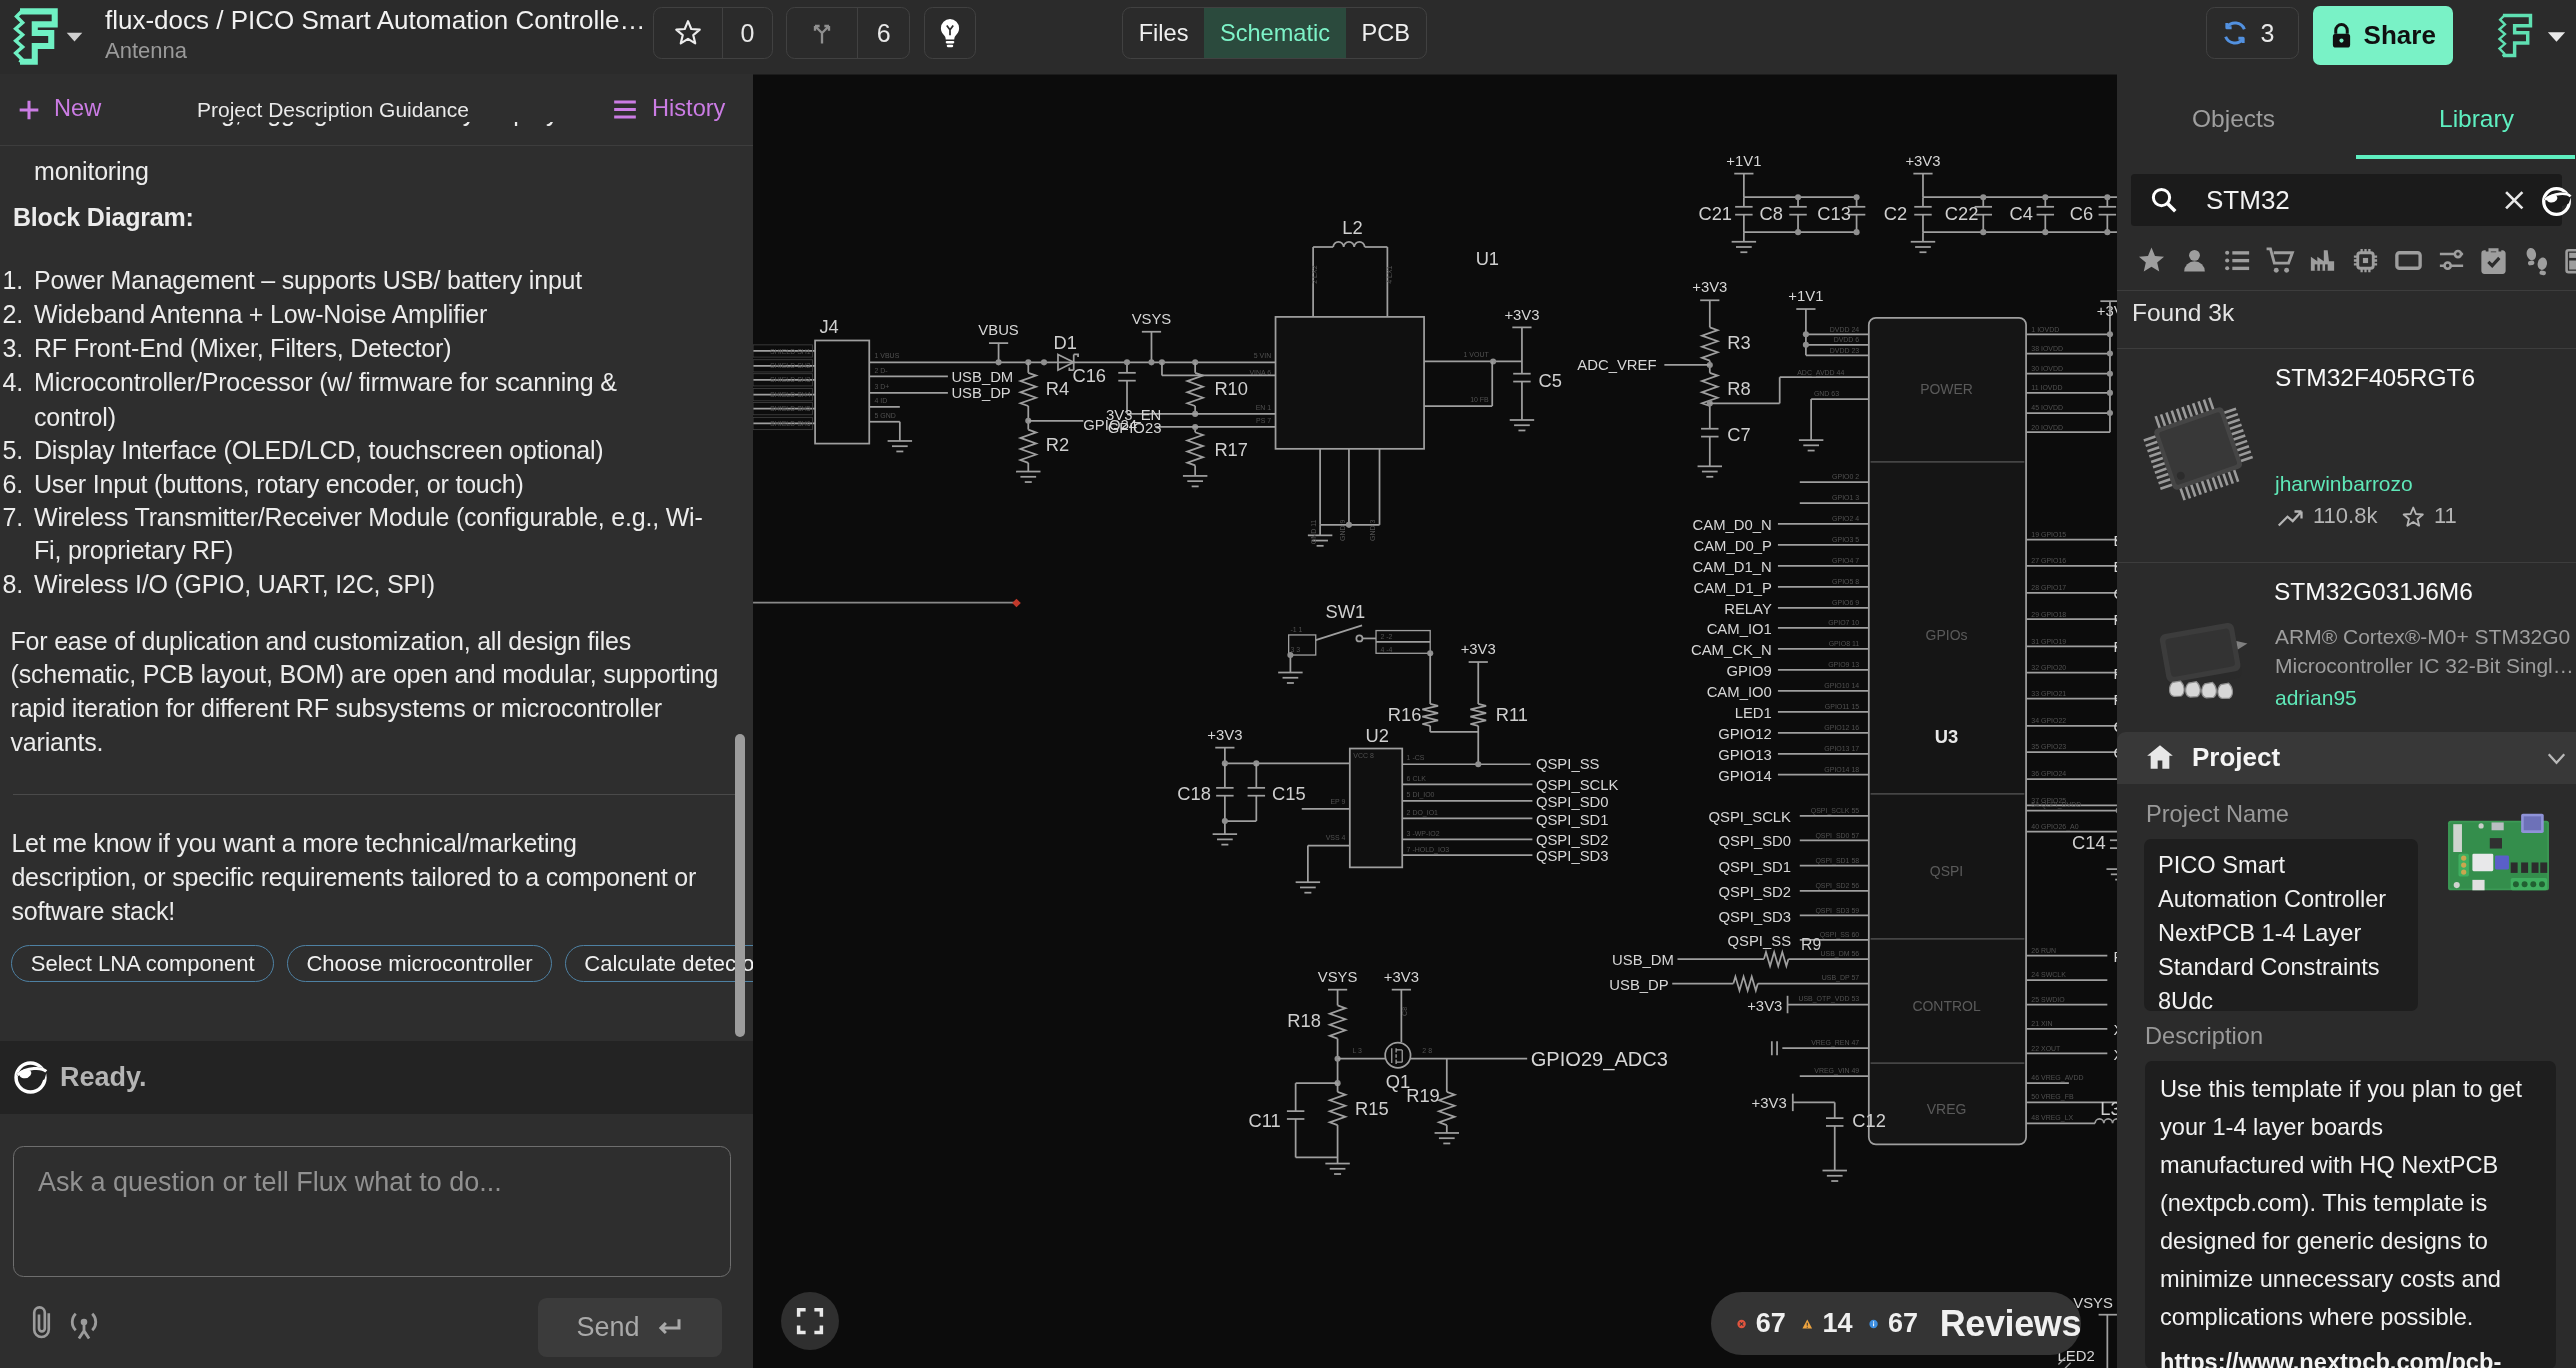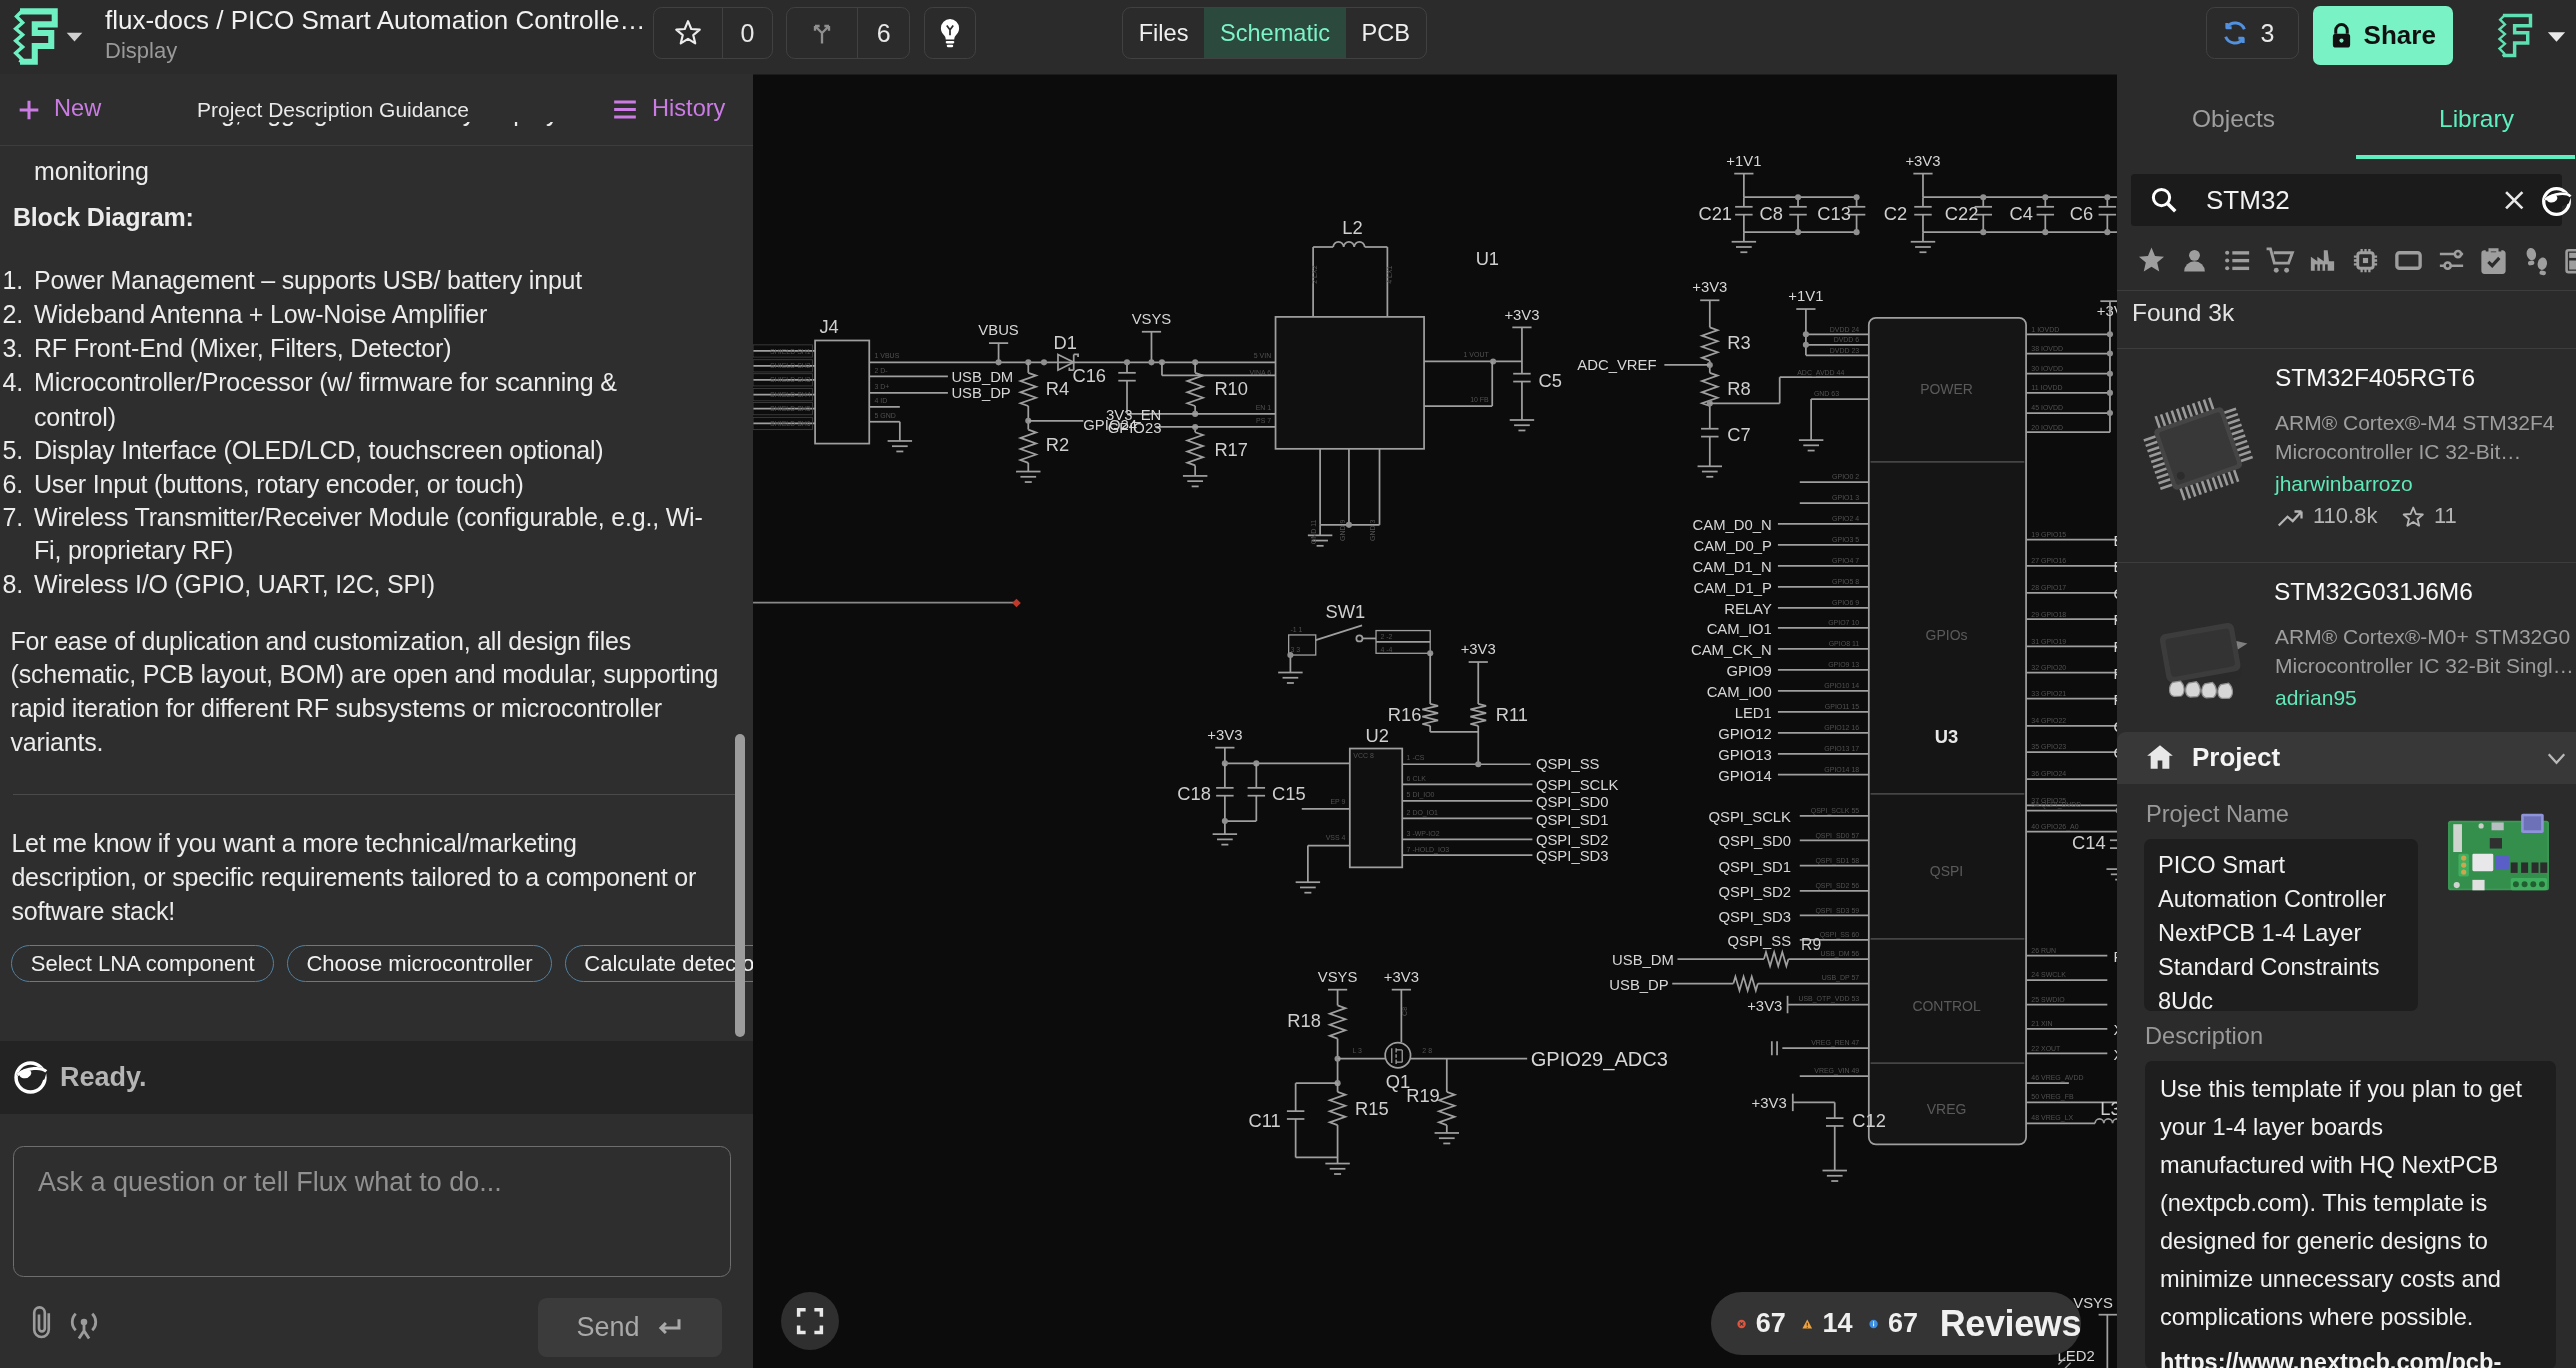--- a/index.html
+++ b/index.html
@@ -26,21 +26,21 @@
   <div id="topbar">
 
     <svg class="abs" style="left:10.5px;top:7px;" width="51" height="59" viewBox="0 0 58 68">
       <path d="M10 5 H50 V20 H27 V30 H46 V45 H27 V63 H10" fill="none" stroke="#6ff0c3" stroke-width="7"></path>
       <path d="M12 5 L6 11 L13 18 L5 25 L13 32 L5 39 L13 46 L5 53 L12 60 L10 64" fill="none" stroke="#6ff0c3" stroke-width="4"></path>
     </svg>
     <svg class="abs" style="left:65px;top:31px;" width="19" height="12.2" viewBox="0 0 22 14">
         <path d="M2 2 L11 12 L20 2 Z" fill="#cfcfcf"></path>
       </svg>
     <div class="abs" style="left:105px;top:5.2px;font-size:26px;color:#f2f2f2;letter-spacing:0;">flux-docs / PICO Smart Automation Controlle…</div>
-    <div class="abs" style="left:105px;top:38px;font-size:22px;color:#9a9a9a;">Display</div>
+    <div class="abs" style="left:105px;top:38px;font-size:22px;color:#9a9a9a;">Antenna</div>
 
     <div class="tbtn" style="left:653px;width:120px;">
       <div style="width:69px;height:52px;display:flex;align-items:center;justify-content:center;border-right:0.9px solid #414141;">
         <svg width="30" height="30" viewBox="0 0 24 24">
             <path d="M12 2.5l2.6 6.3 6.8.5-5.2 4.4 1.6 6.6-5.8-3.6-5.8 3.6 1.6-6.6L2.6 9.3l6.8-.5z" fill="none" stroke="#ededed" stroke-width="1.7" stroke-linejoin="round"></path>
           </svg>
       </div>
       <div style="width:50px;text-align:center;">0</div>
     </div>
 
@@ -861,21 +861,20 @@
           <path d="M104 30 H120 M104 36.5 H120 M104 43 H120 M104 49.5 H120 M104 56 H120 M104 62.5 H120 M104 69 H120 M104 75.5 H120 M104 82 H120 M104 88.5 H120"></path>
           <path d="M30 24 V8 M36.5 24 V8 M43 24 V8 M49.5 24 V8 M56 24 V8 M62.5 24 V8 M69 24 V8 M75.5 24 V8 M82 24 V8 M88.5 24 V8 M95 24 V8"></path>
           <path d="M30 94 V110 M36.5 94 V110 M43 94 V110 M49.5 94 V110 M56 94 V110 M62.5 94 V110 M69 94 V110 M75.5 94 V110 M82 94 V110 M88.5 94 V110 M95 94 V110"></path>
         </g>
         <rect x="22" y="22" width="84" height="74" rx="5" fill="#454545"></rect>
         <rect x="27" y="27" width="74" height="64" rx="3" fill="#383838"></rect>
         <circle cx="35" cy="82" r="4.5" fill="#2c2c2c"></circle>
       </g>
     </svg>
     <div class="abs" style="left:158px;top:290px;font-size:24.5px;color:#fafafa;">STM32F405RGT6</div>
-    <div class="abs" style="left:158px;top:334px;font-size:21px;color:#9e9e9e;line-height:29px;">ARM® Cortex®-M4 STM32F4<br>Microcontroller IC 32-Bit…</div>
     <div class="abs" style="left:158px;top:398px;font-size:21px;color:#5fe8b8;">jharwinbarrozo</div>
     <svg class="abs" style="left:160px;top:434px;" width="28" height="21" viewBox="0 0 32 24">
         <path d="M2 20 L12 10 L18 15 L28 4 M28 4 h-8 M28 4 v8" stroke="#b5b5b5" stroke-width="2.6" fill="none"></path>
       </svg>
     <div class="abs" style="left:196px;top:429px;font-size:22px;color:#b5b5b5;">110.8k</div>
     <svg class="abs" style="left:284px;top:431px;" width="24.5" height="24.5" viewBox="0 0 24 24">
         <path d="M12 2.5l2.6 6.3 6.8.5-5.2 4.4 1.6 6.6-5.8-3.6-5.8 3.6 1.6-6.6L2.6 9.3l6.8-.5z" fill="none" stroke="#b5b5b5" stroke-width="1.8" stroke-linejoin="round"></path>
       </svg>
     <div class="abs" style="left:317px;top:429px;font-size:22px;color:#b5b5b5;">11</div>
     <div class="abs" style="left:0;top:488px;width:459px;border-top:0.9px solid #3d3d3d;"></div>

